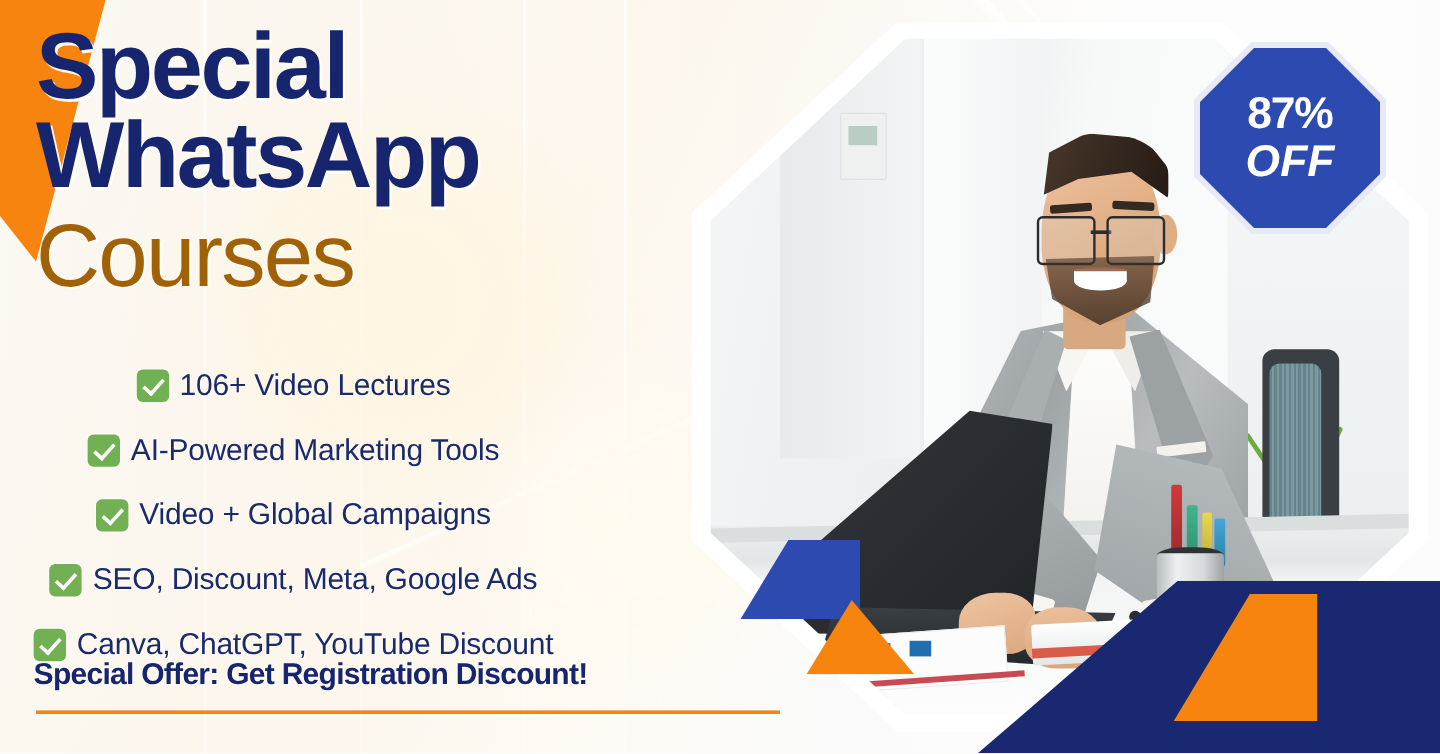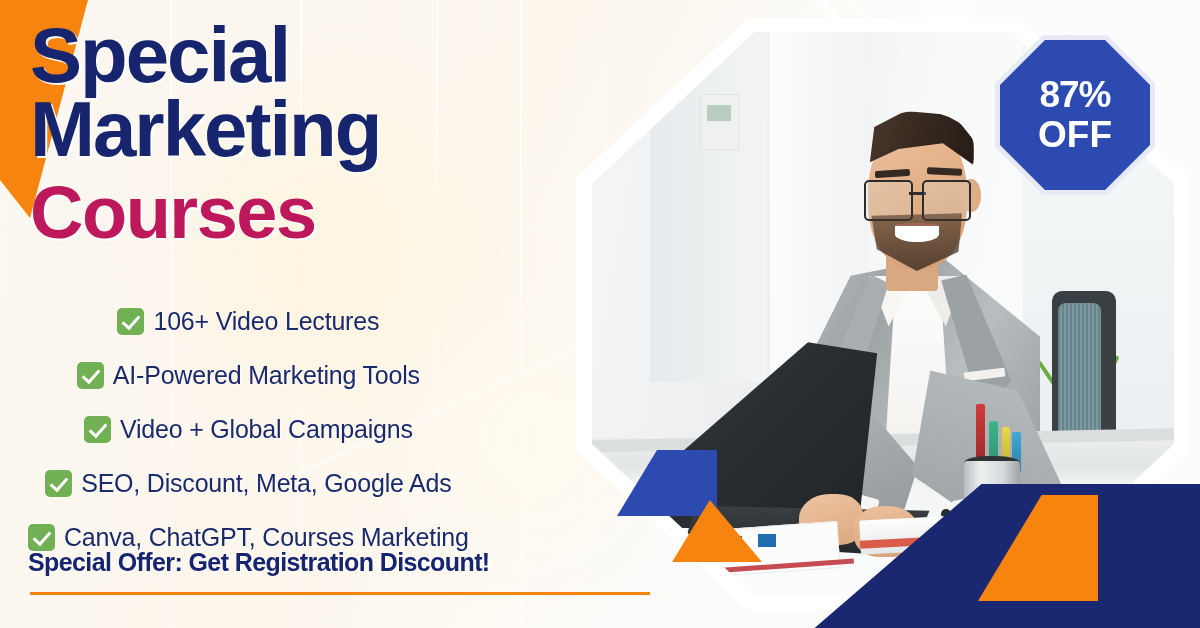--- a/index.html
+++ b/index.html
@@ -56,25 +56,25 @@
   .h-line{
     font-weight:800;
     font-size:78px;
     line-height:0.95;
     letter-spacing:-2px;
     color:#16256E;
     text-shadow:2px 2px 0 rgba(255,255,255,0.92);
     white-space:nowrap;
   }
   .h-sub{
-    font-weight:700;
+    font-weight:400;
     font-size:74px;
     line-height:1.05;
     letter-spacing:-1.5px;
-    color:#be185d;
+    color:#a16207;
     text-shadow:2px 2px 0 rgba(255,255,255,0.92);
     margin-top:8px;
     white-space:nowrap;
   }
 
   
   .features{
     position:absolute;left:28px;top:305px;
     display:flex;flex-direction:column;gap:22px;align-items:center;
   }
@@ -254,21 +254,21 @@
     color:#ffffff;
     line-height:1.05;
   }
   .badge-ring{
     position:absolute;left:995px;top:35px;
     width:160px;height:160px;
     background:#e7eaf5;
     clip-path:polygon(30% 0,70% 0,100% 30%,100% 70%,70% 100%,30% 100%,0 70%,0 30%);
   }
   .badge-pct{font-size:37px;font-weight:800;letter-spacing:-1px;}
-  .badge-off{font-size:37px;font-weight:800;letter-spacing:0px;margin-top:1px;}
+  .badge-off{font-size:37px;font-weight:800;letter-spacing:0px;margin-top:1px;font-style:italic;}
 
   
   .tri-blue{
     position:absolute;left:617px;top:450px;
     width:100px;height:66px;
     background:#2D4AB0;
     clip-path:polygon(40% 0, 100% 0, 100% 100%, 0 100%);
   }
   .tri-orange{
     position:absolute;left:672px;top:500px;
@@ -302,21 +302,21 @@
   <div class="bg-v" style="left:300px;"></div>
   <div class="bg-v" style="left:436px;"></div>
   <div class="bg-v" style="left:520px;"></div>
   <div class="bg-soft" style="left:200px;top:120px;width:260px;height:260px;background:rgba(255,244,222,.75);"></div>
   <div class="bg-soft" style="left:420px;top:330px;width:220px;height:220px;background:rgba(255,250,238,.8);"></div>
 
   <div class="wedge-orange"></div>
 
   <div class="headline">
     <div class="h-line">Special</div>
-    <div class="h-line">Marketing</div>
+    <div class="h-line">WhatsApp</div>
     <div class="h-sub">Courses</div>
   </div>
 
   <div class="features">
     <div class="feat">
       <span class="chk"></span>
       <span class="feat-label">106+ Video Lectures</span>
     </div>
     <div class="feat">
       <span class="chk"></span>
@@ -325,21 +325,21 @@
     <div class="feat">
       <span class="chk"></span>
       <span class="feat-label">Video + Global Campaigns</span>
     </div>
     <div class="feat">
       <span class="chk"></span>
       <span class="feat-label">SEO, Discount, Meta, Google Ads</span>
     </div>
     <div class="feat">
       <span class="chk"></span>
-      <span class="feat-label">Canva, ChatGPT, Courses Marketing</span>
+      <span class="feat-label">Canva, ChatGPT, YouTube Discount</span>
     </div>
   </div>
 
   <div class="offer">Special Offer: Get Registration Discount!</div>
   <div class="offer-rule"></div>
 
   <div class="photo-frame"></div>
   <div class="photo">
     <div class="ph-wall"></div>
     <div class="ph-pillar"></div>

